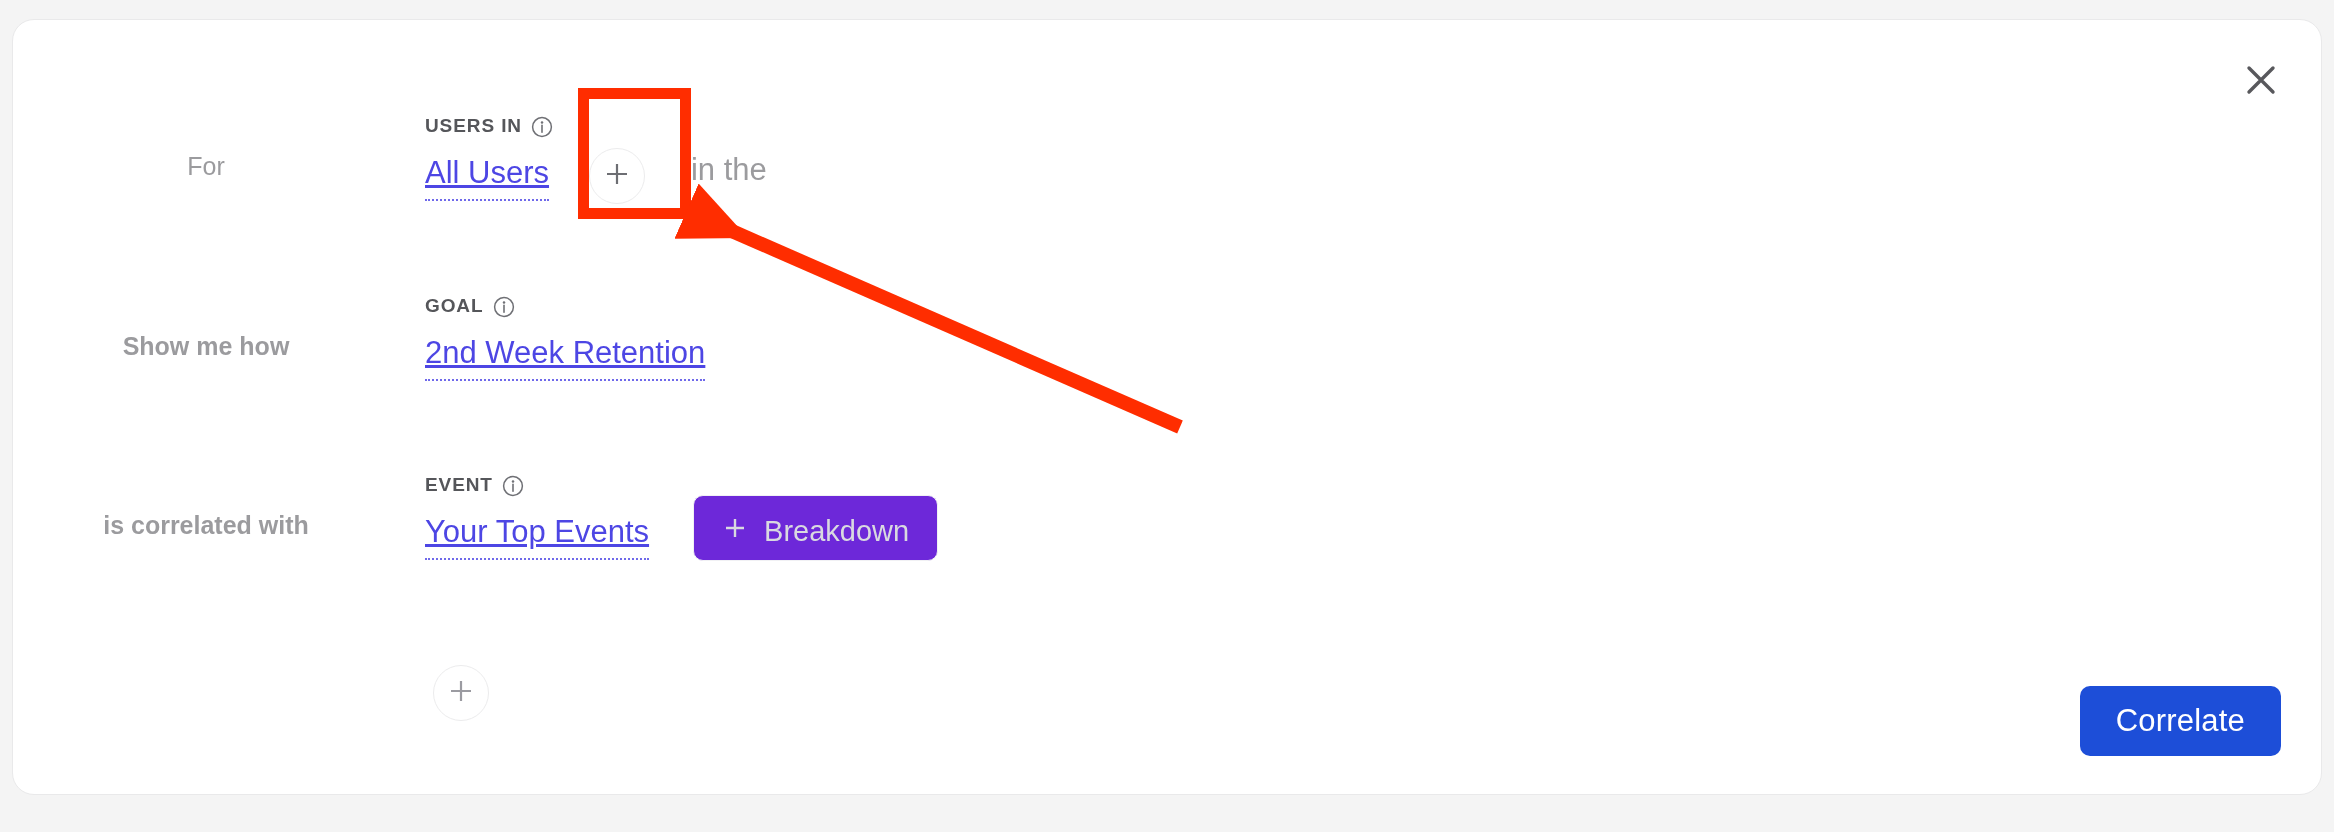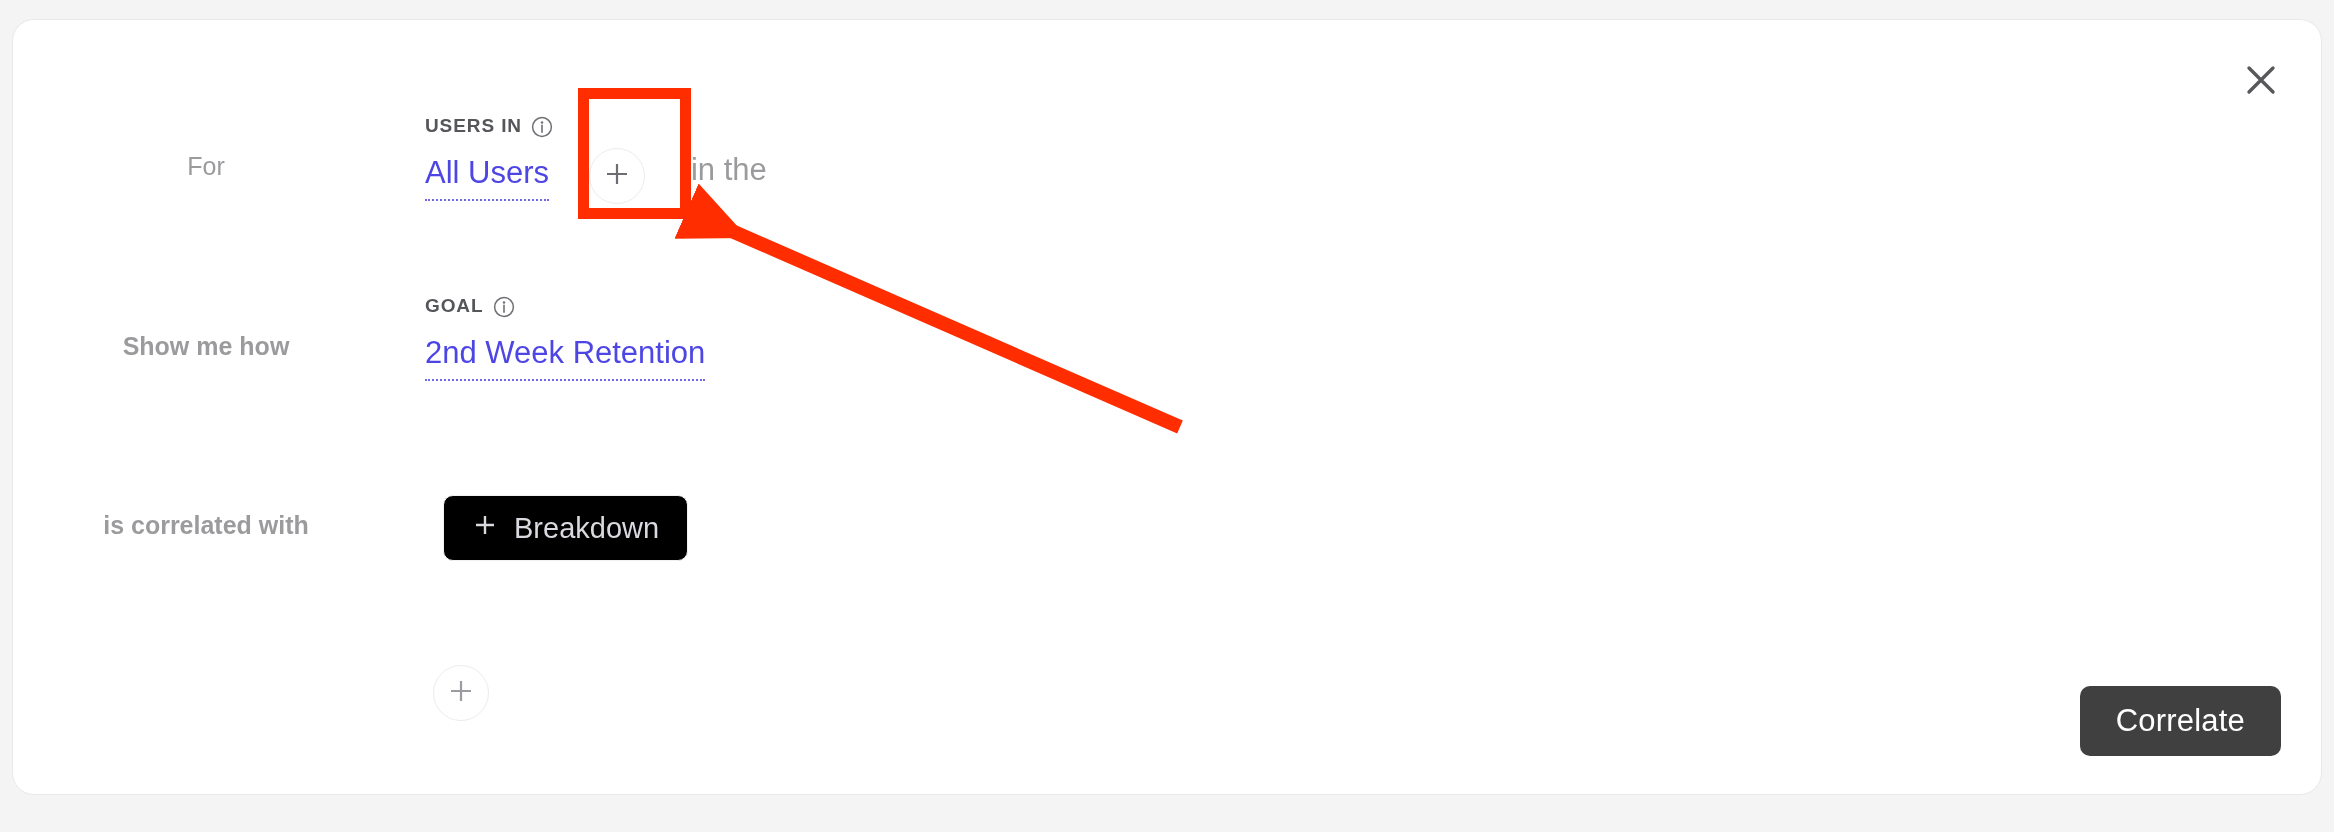--- a/index.html
+++ b/index.html
@@ -102,20 +102,21 @@
 
   .field-value {
     color: #4d46e4;
     font-size: 31px;
     font-weight: 500;
     line-height: 1.18;
     white-space: nowrap;
     border-bottom: 2px dotted #6f69ea;
     padding-bottom: 7px;
     cursor: pointer;
+    text-decoration: underline;
   }
 
   
   .midfix {
     color: #9b9b9e;
     font-size: 31px;
     font-weight: 400;
     line-height: 1;
     white-space: nowrap;
     padding-top: 38px;
@@ -144,44 +145,44 @@
     top: 645px;
     width: 56px;
     height: 56px;
   }
 
   
   .breakdown-btn {
     margin-left: 44px;
     margin-top: 20px;
     height: 66px;
-    padding: 0 28px;
-    display: flex;
-    align-items: center;
+    padding: 12px 28px;
+    display: flex;
+    align-items: flex-end;
     gap: 16px;
     border: 1.5px solid #f1f1f4;
     border-radius: 10px;
-    background: #000000;
+    background: #6d28d9;
     color: #d9d9e0;
     font-size: 29px;
     font-weight: 400;
     white-space: nowrap;
     cursor: pointer;
   }
 
   
   .correlate-btn {
     position: absolute;
     right: 40px;
     bottom: 38px;
     height: 70px;
     padding: 0 36px;
     border: none;
     border-radius: 10px;
-    background: #404040;
+    background: #1d4ed8;
     color: #ffffff;
     font-family: "Liberation Sans", sans-serif;
     font-size: 31px;
     font-weight: 500;
     letter-spacing: 0.2px;
     cursor: pointer;
     display: flex;
     align-items: center;
     justify-content: center;
   }
@@ -265,20 +266,33 @@
               </svg>
             </span>
           </div>
           <div class="field-value">2nd Week Retention</div>
         </div>
       </div>
 
       <div class="row row-3">
         <div class="prefix" style="width:386px;font-weight:bold;">is correlated with</div>
 
+        <div class="field">
+          <div class="field-label">
+            <span>EVENT</span>
+            <span class="info-icon">
+              <svg width="22" height="22" viewBox="0 0 22 22">
+                <circle cx="11" cy="11" r="9.4" fill="none" stroke="#6f7075" stroke-width="1.5"></circle>
+                <circle cx="11" cy="6.4" r="1.25" fill="#6f7075"></circle>
+                <path d="M11 9.4 L11 16.2" stroke="#6f7075" stroke-width="1.6" stroke-linecap="round"></path>
+              </svg>
+            </span>
+          </div>
+          <div class="field-value">Your Top Events</div>
+        </div>
 
         <div class="breakdown-btn">
           <span>
             <svg width="26" height="26" viewBox="0 0 26 26">
               <path d="M13 4 L13 22 M4 13 L22 13" stroke="#d9d9e0" stroke-width="2.4" stroke-linecap="butt"></path>
             </svg>
           </span>
           <span>Breakdown</span>
         </div>
       </div>

